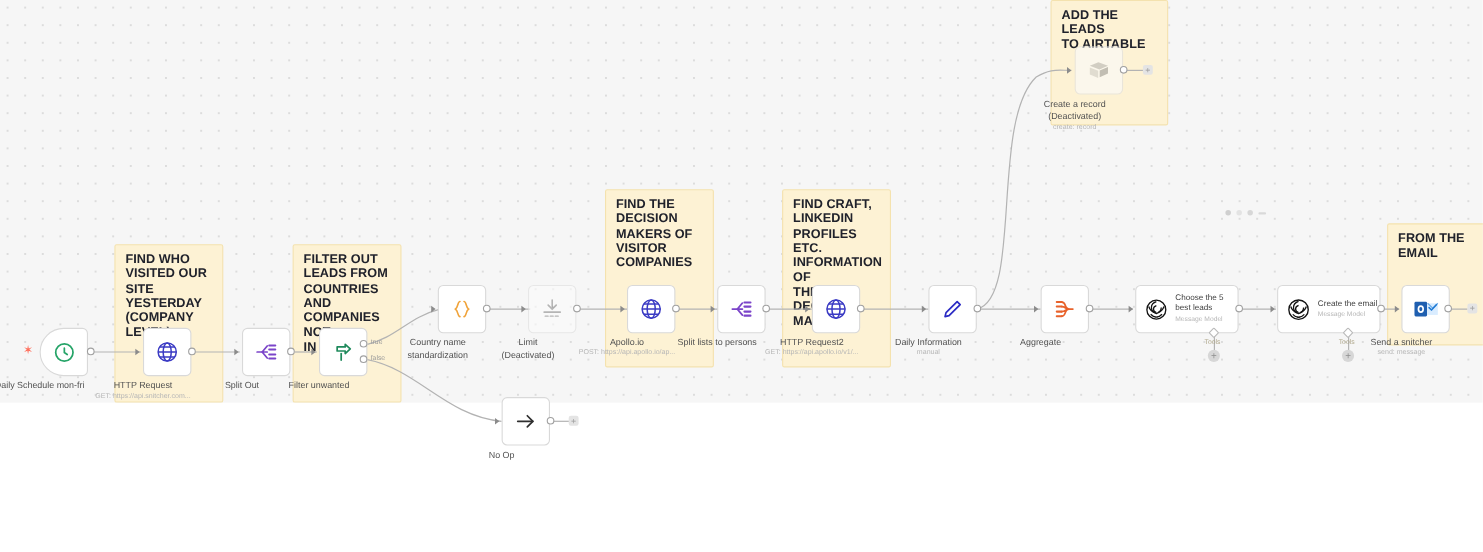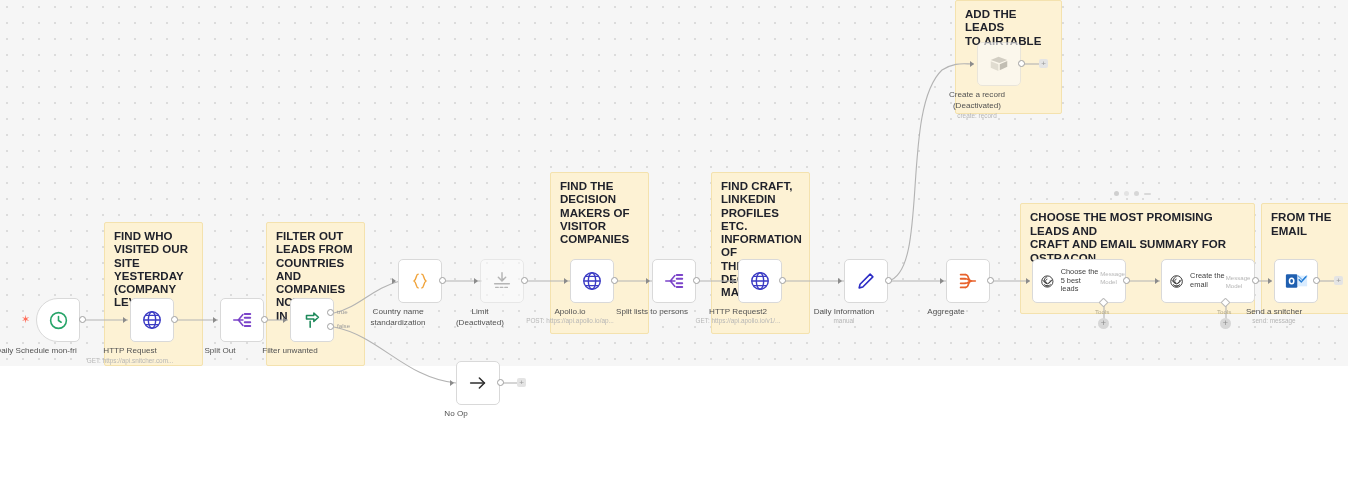--- a/index.html
+++ b/index.html
@@ -107,21 +107,21 @@
   }
   
   .node.ai .box {
     width: 94px; height: 44px;
     border-radius: 5px;
     justify-content: flex-start;
     padding-left: 7px;
     gap: 6px;
   }
   .node.ai .ai-labels {
-    display: flex; flex-direction: row; justify-content: center;
+    display: flex; flex-direction: column; justify-content: center;
   }
   .node.ai .ai-title {
     font-size: 7.4px; line-height: 8.6px; color: #3f3f3f; max-width: 58px;
   }
   .node.ai .ai-sub {
     font-size: 6.1px; line-height: 8px; color: #b6b6b6; margin-top: 2px;
   }
 
   
   .ep {
@@ -230,24 +230,20 @@
 MAKERS</div>
   </div>
 
   <div class="note-toolbar" style="left:1114px; top:191px;">
     <span class="dot"></span>
     <span class="dot d2"></span>
     <span class="dot d3"></span>
     <span class="dash"></span>
   </div>
 
-  <div class="sticky wide" style="left:1020px; top:203px; width:235px; height:111px;">
-    <div class="note-text">CHOOSE THE MOST PROMISING LEADS AND
-CRAFT AND EMAIL SUMMARY FOR OSTRACON</div>
-  </div>
 
   <div class="sticky wide" style="left:1261px; top:203px; width:92px; height:111px;">
     <div class="note-text">FROM THE EMAIL</div>
   </div>
 
   <svg id="wires" viewBox="0 0 1348 502">
     <g stroke="#b3b3b3" stroke-width="1.1" fill="none">
 
       <path d="M82 320 L128 320"></path>
 

